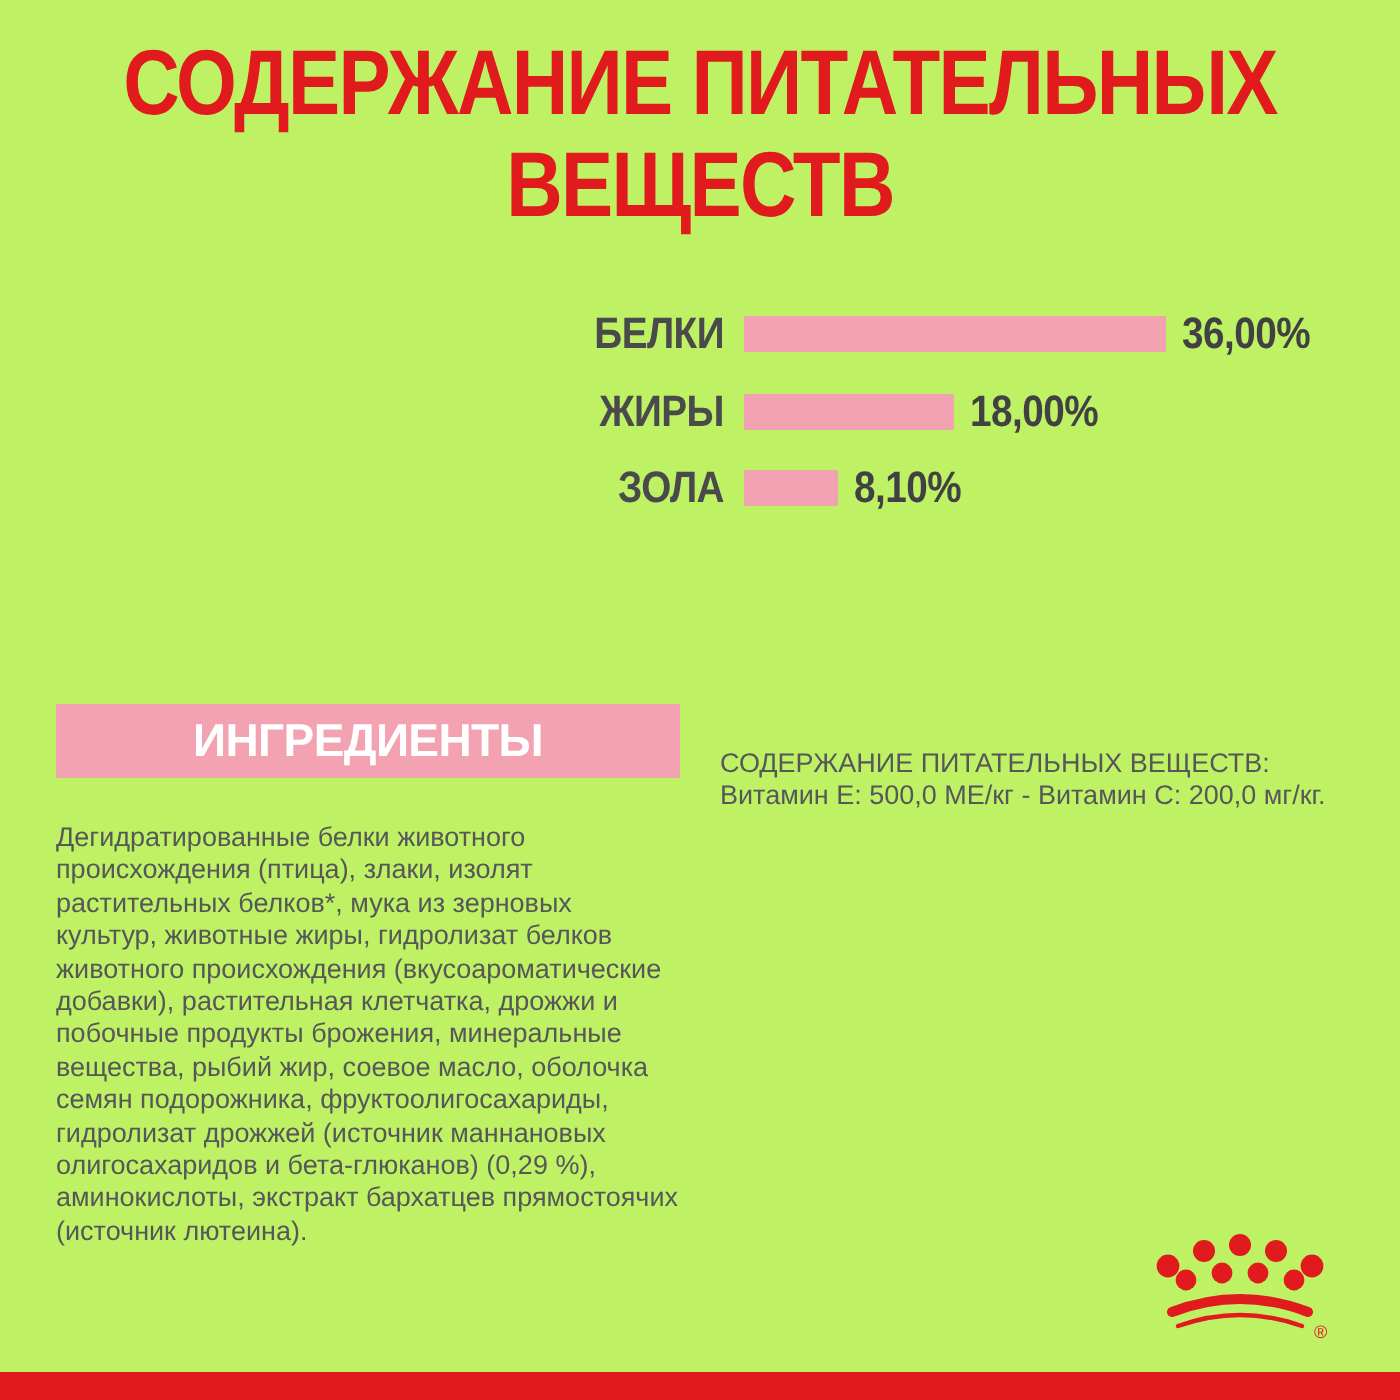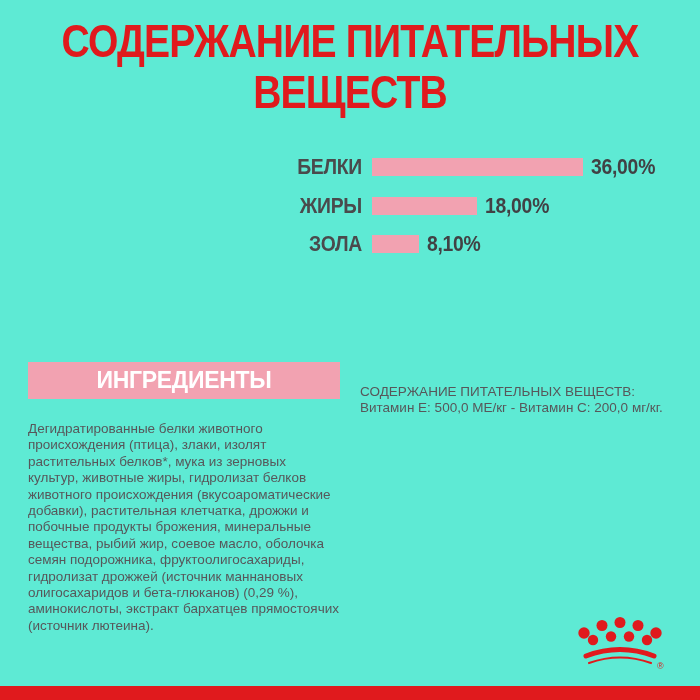--- a/index.html
+++ b/index.html
@@ -1,32 +1,32 @@
 <!DOCTYPE html>
 <html><head>
 <meta charset="utf-8">
 <style>
   html,body{margin:0;padding:0;background:#fff;}
-  .page{position:relative;width:700px;height:700px;background:#5eead4;overflow:hidden;
+  .page{position:relative;width:700px;height:700px;background:#bef264;overflow:hidden;
         font-family:"Liberation Sans",sans-serif;margin:0 auto;}
   .title{position:absolute;top:16px;left:0;right:0;margin:0;text-align:center;
          color:var(--red,#e01a1d);font-size:46px;line-height:51px;font-weight:700;
          letter-spacing:-1px;transform:scaleX(.85);}
   
   .chart{position:absolute;top:148px;left:0;width:100%;padding-left:24px;}
   .crow{display:flex;align-items:center;height:38.6px;}
   .clabel{flex:0 0 338px;text-align:right;font-size:22px;font-weight:700;
           color:var(--label,#4a4a4c);letter-spacing:-.3px;white-space:nowrap;
           transform:scaleX(.88);transform-origin:100% 50%;}
   .clabel.small{font-size:13.5px;letter-spacing:-.2px;}
   .cbar{height:18px;background:var(--pink,#f2a2b1);margin-left:10px;flex:0 0 auto;}
   .cval{font-size:22px;font-weight:700;color:#414144;margin-left:8px;letter-spacing:-.3px;
         transform:scaleX(.88);transform-origin:0 50%;white-space:nowrap;}
   
-  .columns{position:absolute;top:362px;left:28px;right:28px;display:flex;gap:20px;}
+  .columns{position:absolute;top:352px;left:28px;right:28px;display:flex;gap:20px;}
   .col{flex:1;min-width:0;}
   .col-header{height:37px;line-height:37px;background:var(--pink,#f2a2b1);color:#fff;
               font-weight:700;font-size:23px;text-align:center;letter-spacing:-.3px;}
   .body{margin:22px 0 0;font-size:13.5px;line-height:16.4px;color:var(--body,#57575a);}
   .body + .body{margin-top:0;text-decoration:underline;}
   
   .logo{position:absolute;left:576px;top:616px;width:104px;height:58px;color:var(--red,#e01a1d);}
   .logo svg{display:block;width:100%;height:100%;}
   .footer-bar{position:absolute;left:0;right:0;bottom:0;height:14px;background:var(--red,#e01a1d);}
 </style>

